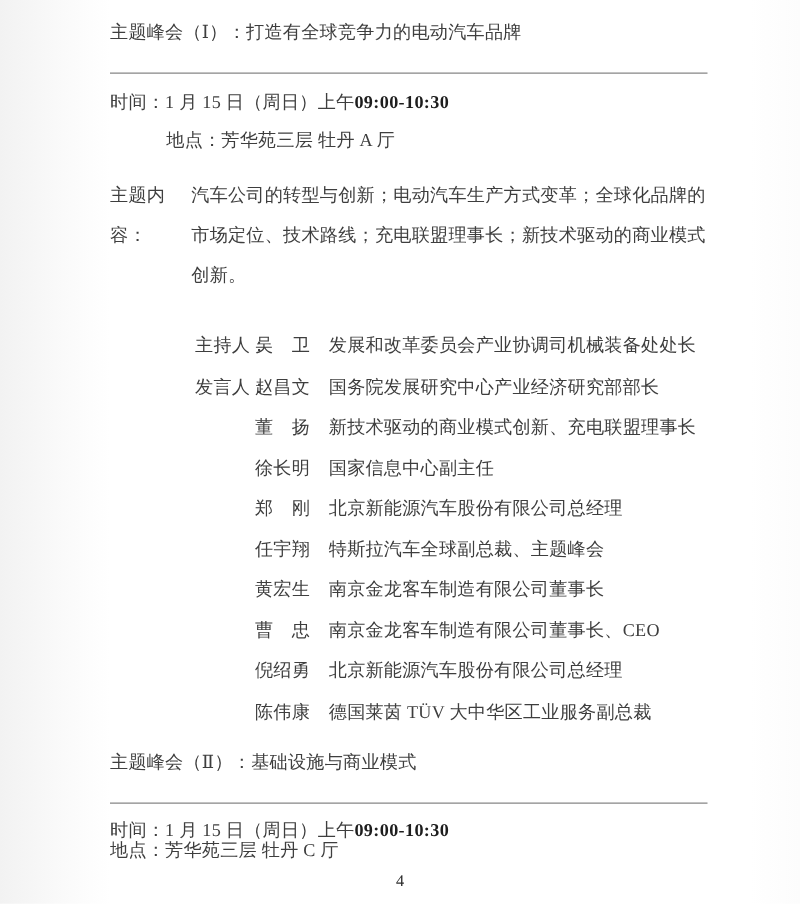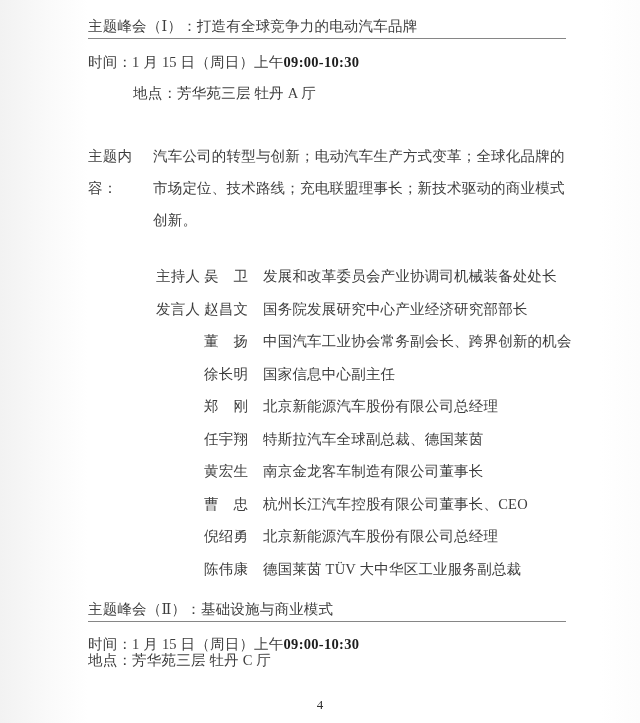--- a/index.html
+++ b/index.html
@@ -10,32 +10,32 @@
     font-family:"Liberation Serif","DejaVu Serif",serif;
     color:#3e3e3e;
     overflow:hidden;
   }
   .content {
     position:absolute; left:88px; top:18px; width:478px;
     font-size:14.5px; letter-spacing:0.2px;
   }
   .section-heading {
     line-height:16px;
-    padding-bottom:4px;
+    padding-bottom:24px;
     border-bottom:1px solid #868686;
     white-space:nowrap;
   }
   .meta-row { line-height:16px; white-space:nowrap; }
   .meta-time1 { margin-top:15px; }
   .meta-loc1  { margin-top:15px;margin-left:45px; }
   .time-range {
     font-weight:bold; color:#1d1d1d; margin-left:0;
     letter-spacing:0.3px;
   }
-  .topic-block { display:flex; margin-top:39px; line-height:32px; }
+  .topic-block { display:flex; margin-top:20px; line-height:32px; }
   .topic-label { flex:0 0 65px; }
   .topic-text  { flex:1; }
   .people { margin-left:68px; margin-top:24px; }
   .person-row {
     display:grid;
     grid-template-columns:48px 59px 1fr;
     line-height:32.5px;
     white-space:nowrap;
   }
   .heading2  { margin-top:16px; }
@@ -72,46 +72,46 @@
         <span>发展和改革委员会产业协调司机械装备处处长</span>
       </div>
       <div class="person-row">
         <span>发言人：</span>
         <span>赵昌文</span>
         <span>国务院发展研究中心产业经济研究部部长</span>
       </div>
       <div class="person-row">
         <span></span>
         <span>董　扬</span>
-        <span>中国汽车工业协会常务副会长、跨界创新的机会</span>
+        <span>新技术驱动的商业模式创新、充电联盟理事长</span>
       </div>
       <div class="person-row">
         <span></span>
         <span>徐长明</span>
         <span>国家信息中心副主任</span>
       </div>
       <div class="person-row">
         <span></span>
         <span>郑　刚</span>
         <span>北京新能源汽车股份有限公司总经理</span>
       </div>
       <div class="person-row">
         <span></span>
         <span>任宇翔</span>
-        <span>特斯拉汽车全球副总裁、德国莱茵</span>
+        <span>特斯拉汽车全球副总裁、主题峰会</span>
       </div>
       <div class="person-row">
         <span></span>
         <span>黄宏生</span>
         <span>南京金龙客车制造有限公司董事长</span>
       </div>
       <div class="person-row">
         <span></span>
         <span>曹　忠</span>
-        <span>杭州长江汽车控股有限公司董事长、CEO</span>
+        <span>南京金龙客车制造有限公司董事长、CEO</span>
       </div>
       <div class="person-row">
         <span></span>
         <span>倪绍勇</span>
         <span>北京新能源汽车股份有限公司总经理</span>
       </div>
       <div class="person-row">
         <span></span>
         <span>陈伟康</span>
         <span>德国莱茵 TÜV 大中华区工业服务副总裁</span>

